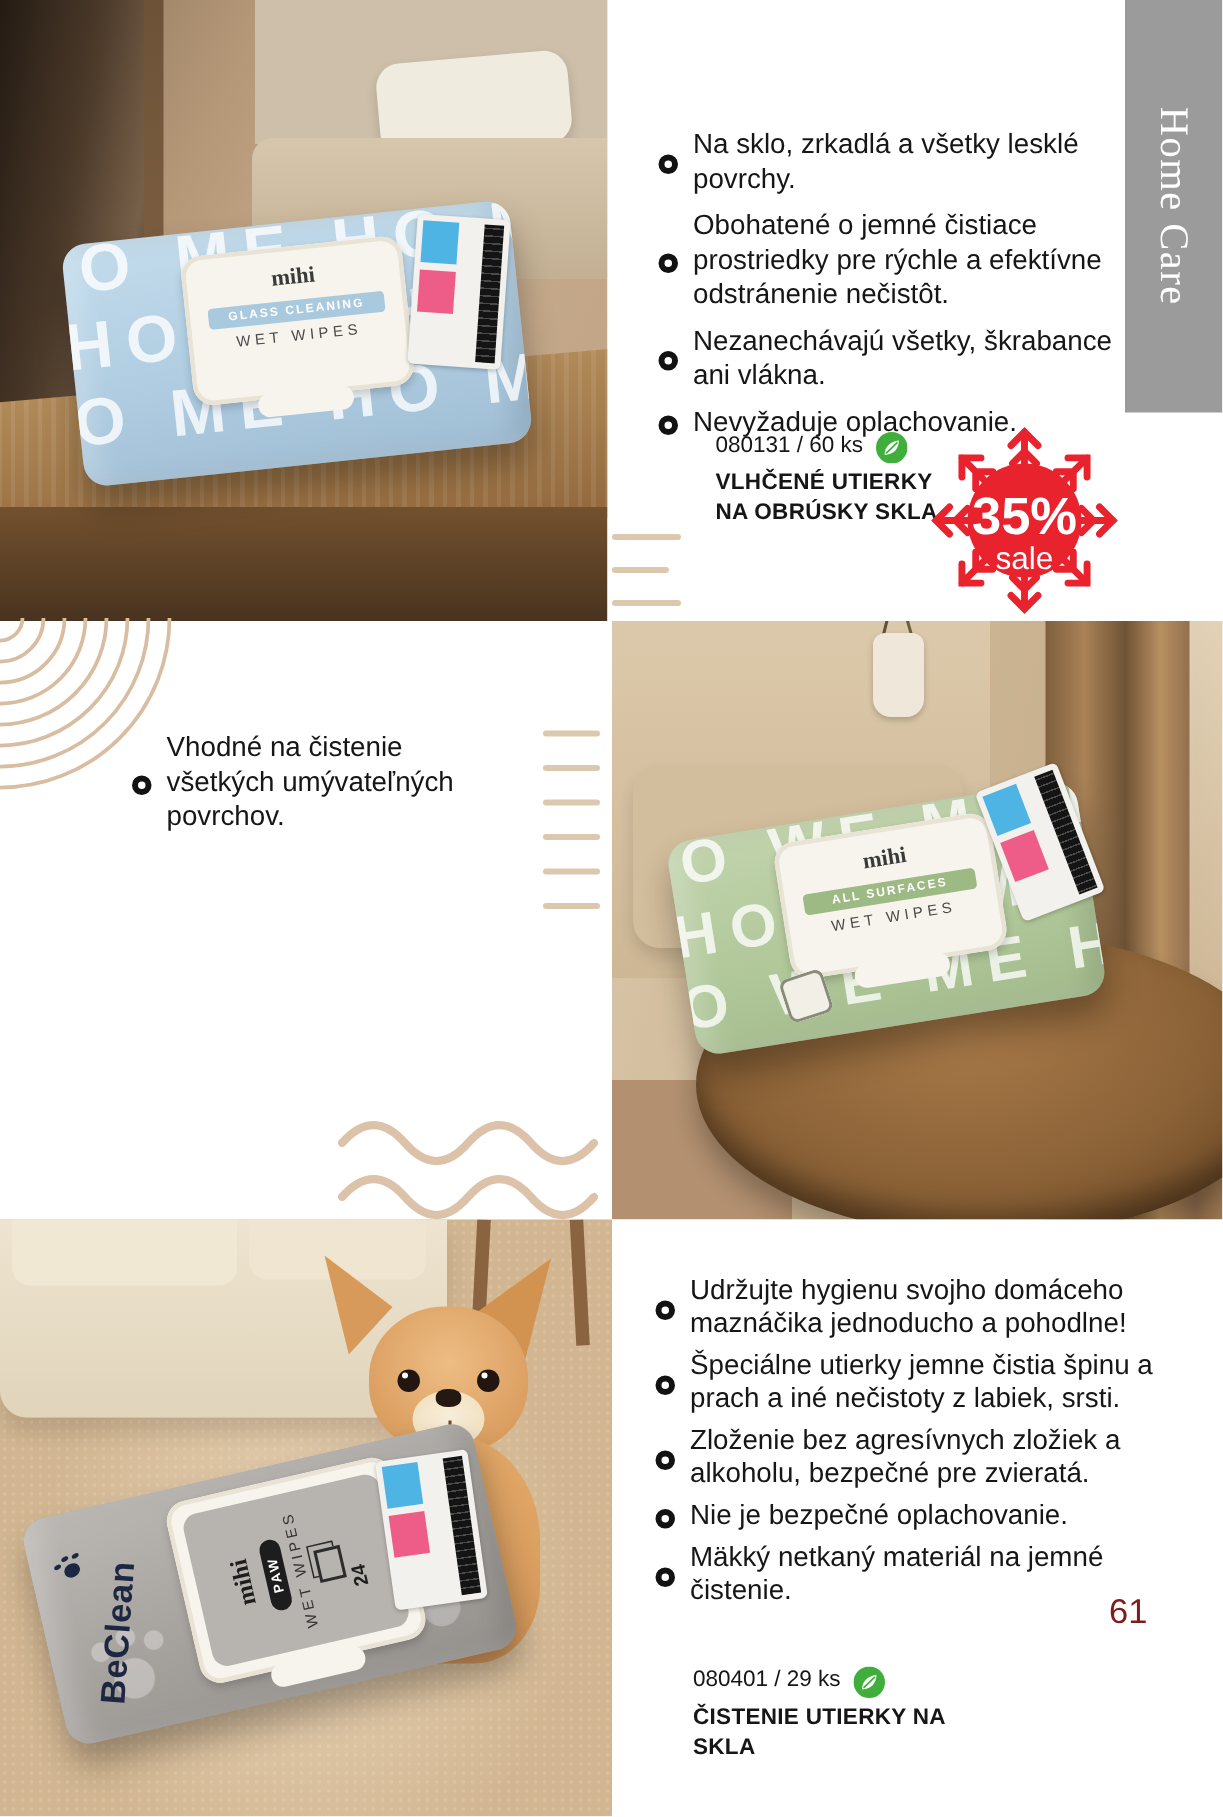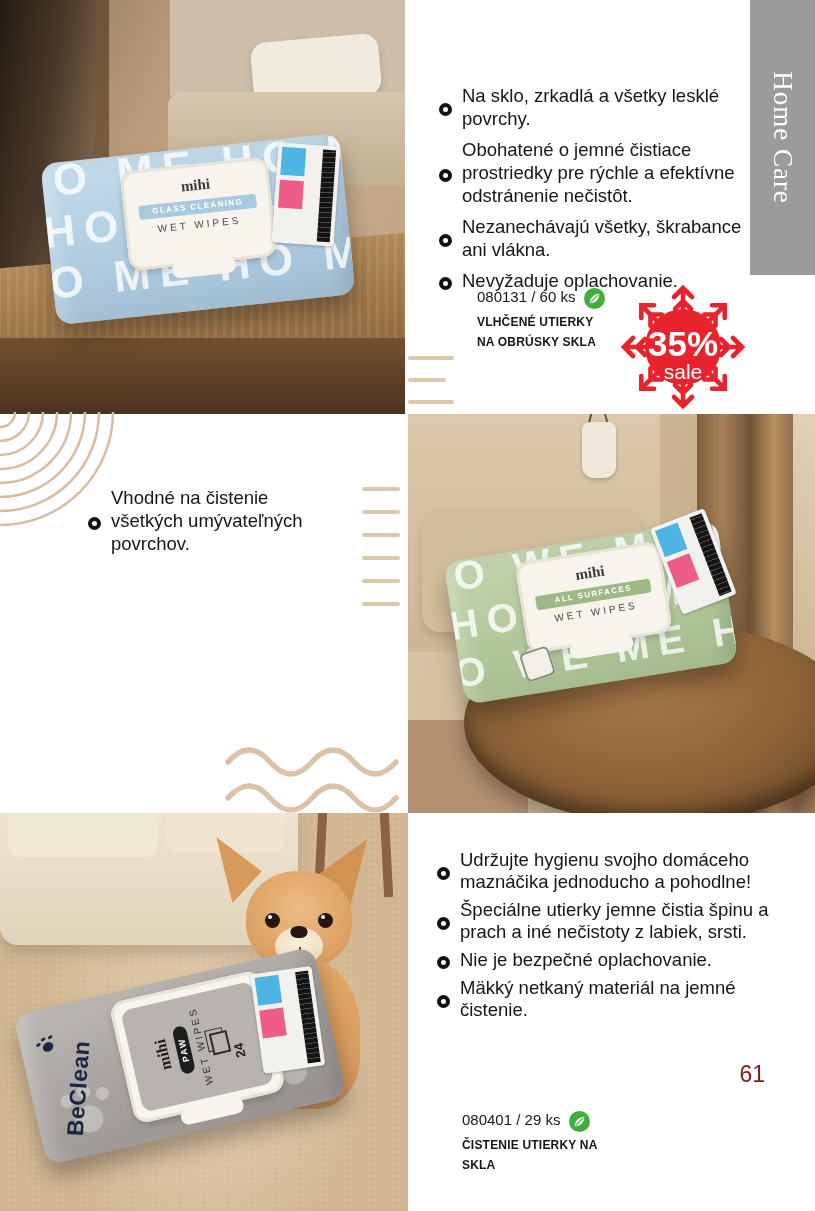--- a/index.html
+++ b/index.html
@@ -40,21 +40,21 @@
   .panel-br .bullets{left:29px;top:36px;width:360px;line-height:22px;}
   .panel-br .bullet{margin-bottom:6px;}
 
   
   .prod{position:absolute;}
   .prod-tr{left:72px;top:288px;}
   .prod-ml{left:110px;top:651px;}
   .prod-br{left:54px;top:298px;}
   .code-row{display:flex;align-items:flex-start;gap:9px;font-size:15px;margin-bottom:3px;}
   .leaf{display:block;}
-  .pname{font-weight:bold;font-size:12px;line-height:20px;letter-spacing:.2px;}
+  .pname{font-weight:bold;font-size:15px;line-height:20px;letter-spacing:.2px;}
   .pname span{display:block;}
 
   
   .sale{position:absolute;left:211px;top:280px;}
 
   
   .deco-lines span{display:block;height:4px;background:#dcc8ae;border-radius:2px;}
   .dl-tr{left:3px;top:356px;}
   .dl-tr span{margin-bottom:18px;}
   .dl-tr span:nth-child(1){width:46px;}
@@ -435,20 +435,24 @@
       <li class="bullet">
         <span class="ring"></span>
         <span class="btext">Udržujte hygienu svojho domáceho maznáčika jednoducho a pohodlne!</span>
         </li>
       <li class="bullet">
         <span class="ring"></span>
         <span class="btext">Špeciálne utierky jemne čistia špinu a prach a iné nečistoty z labiek, srsti.</span>
         </li>
       <li class="bullet">
         <span class="ring"></span>
+        <span class="btext">Zloženie bez agresívnych zložiek a alkoholu, bezpečné pre zvieratá.</span>
+        </li>
+      <li class="bullet">
+        <span class="ring"></span>
         <span class="btext">Nie je bezpečné oplachovanie.</span>
         </li>
       <li class="bullet">
         <span class="ring"></span>
         <span class="btext">Mäkký netkaný materiál na jemné čistenie.</span>
         </li>
     </ul>
 
     <div class="prod prod-br">
       <div class="code-row">

